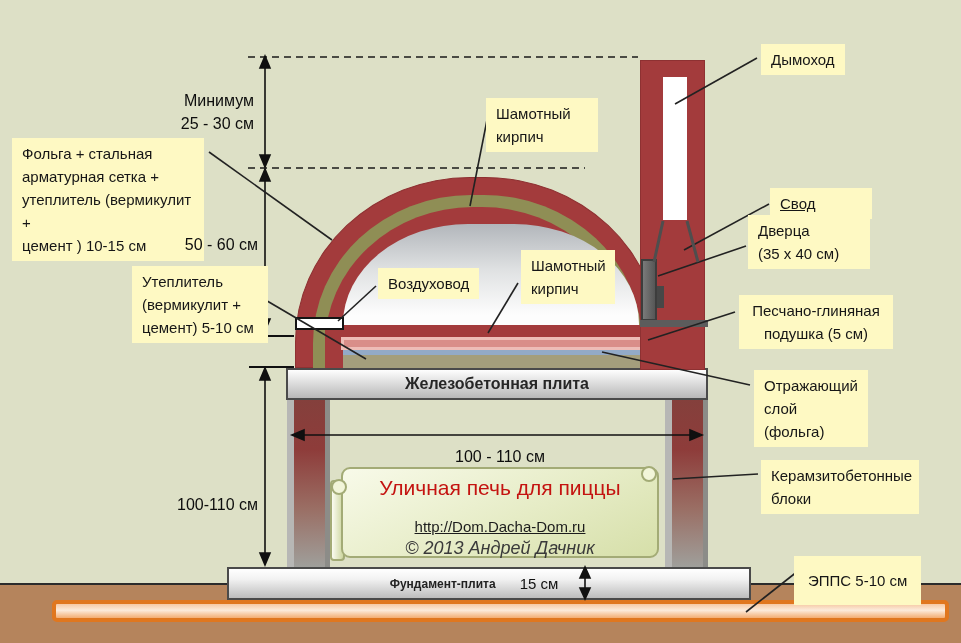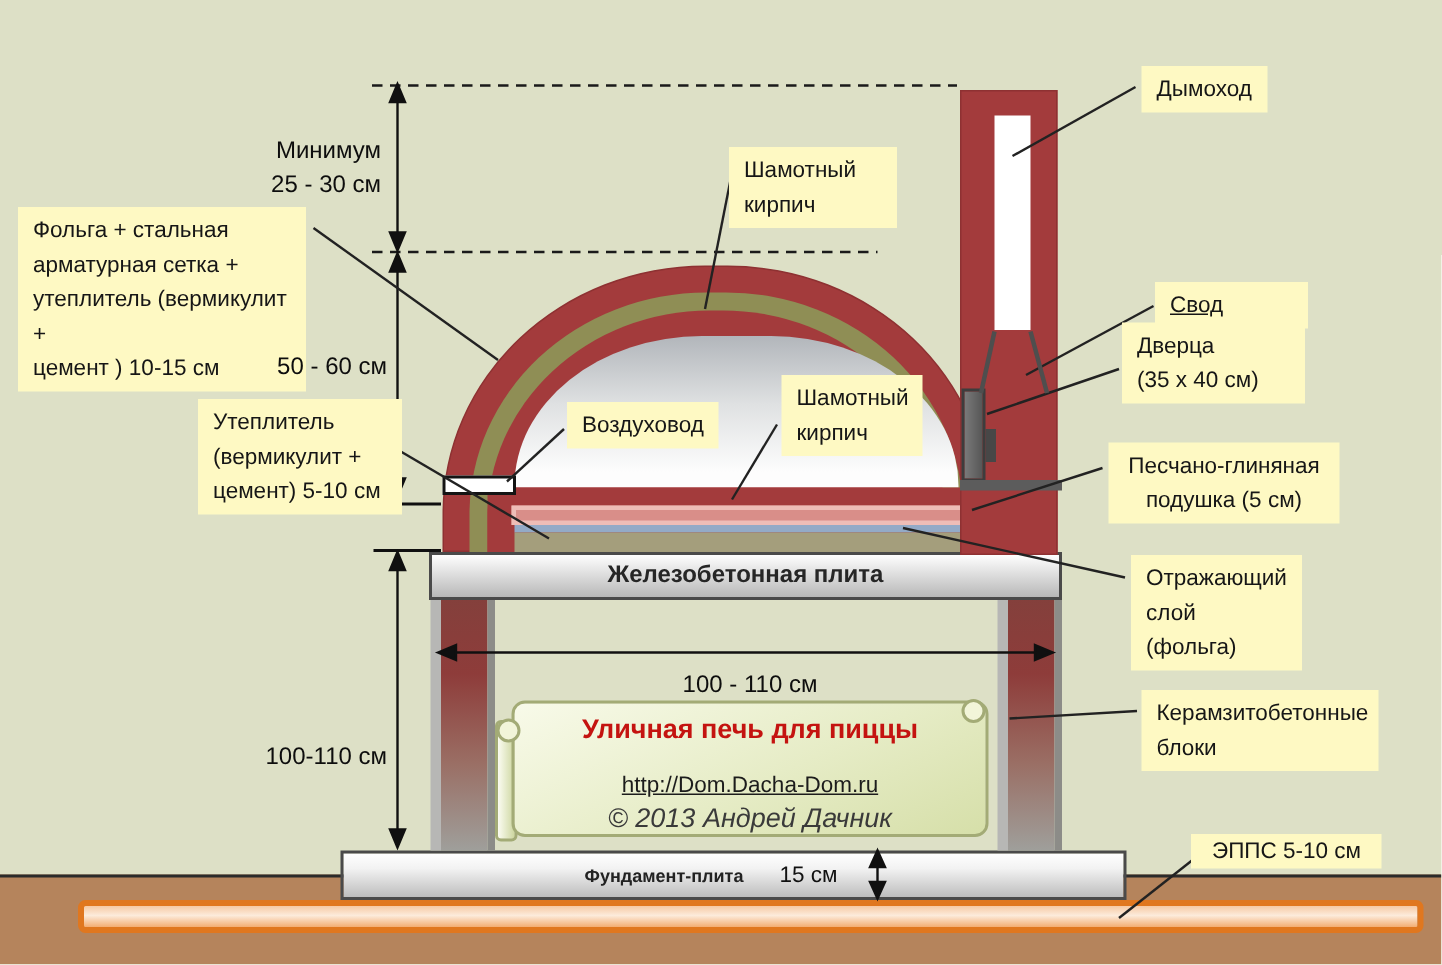--- a/index.html
+++ b/index.html
@@ -54,38 +54,38 @@
   .vent{left:295px;top:317px;width:49px;height:13px;background:#fff;border:2px solid #141414;z-index:6;}
 
   
   .scroll-strip{left:330px;top:480px;width:15px;height:81px;border:2px solid #a3ab76;border-radius:4px;
         background:linear-gradient(to right,#fbfcf1,#cdd69f);z-index:6;}
   .scroll-body{left:341px;top:467px;width:318px;height:91px;border:2px solid #a3ab76;border-radius:9px;
         background:linear-gradient(155deg,#f8fae9,#e6ecc6 55%,#d6dfa9);z-index:6;
         display:flex;flex-direction:column;align-items:center;padding-top:7px;}
   .curl{width:16px;height:16px;border-radius:50%;border:2px solid #a3ab76;background:#f2f5d9;z-index:7;}
   .curl.l{left:331px;top:479px;} .curl.r{left:641px;top:466px;}
-  .scroll-title{font-size:18px;font-weight:bold;color:#c41310;}
+  .scroll-title{font-size:21px;font-weight:normal;color:#c41310;}
   .scroll-url{margin-top:18px;font-size:15px;color:#1c1c1c;text-decoration:underline;}
   .scroll-copy{margin-top:3px;font-size:18px;font-style:italic;color:#3a3a3a;}
 
   
   .lbl{position:absolute;background:#fef9c3;padding:4px 10px;font-size:15px;line-height:23px;color:#161616;z-index:9;}
   .lbl-foil{left:12px;top:138px;width:192px;}
   .lbl-insul{left:84px;top:266px;width:136px;margin-left:48px;}
   .lbl-brick-top{left:486px;top:98px;width:112px;}
   .lbl-air{left:378px;top:268px;}
   .lbl-brick-mid{left:521px;top:250px;width:94px;}
   .lbl-chimney{left:761px;top:44px;}
   .lbl-vault{left:770px;top:188px;width:102px;text-decoration:underline;}
   .lbl-door{left:748px;top:215px;width:122px;}
   .lbl-cushion{left:739px;top:295px;width:154px;text-align:center;}
   .lbl-reflect{left:754px;top:370px;width:114px;}
   .lbl-blocks{left:761px;top:460px;width:158px;}
-  .lbl-epps{left:794px;top:556px;padding:0 14px;}
+  .lbl-epps{left:794px;top:556px;padding:13px 14px;}
 
   
   .dimtxt{position:absolute;font-size:16px;color:#0d0d0d;line-height:23px;z-index:9;}
   .dim-min{left:150px;top:89px;width:104px;text-align:right;}
   .dim-5060{left:160px;top:233px;width:98px;text-align:right;}
   .dim-100110v{left:158px;top:493px;width:100px;text-align:right;}
   .dim-100110h{left:425px;top:445px;width:150px;text-align:center;}
 
   svg.overlay{position:absolute;left:0;top:0;z-index:8;pointer-events:none;}
 </style>

